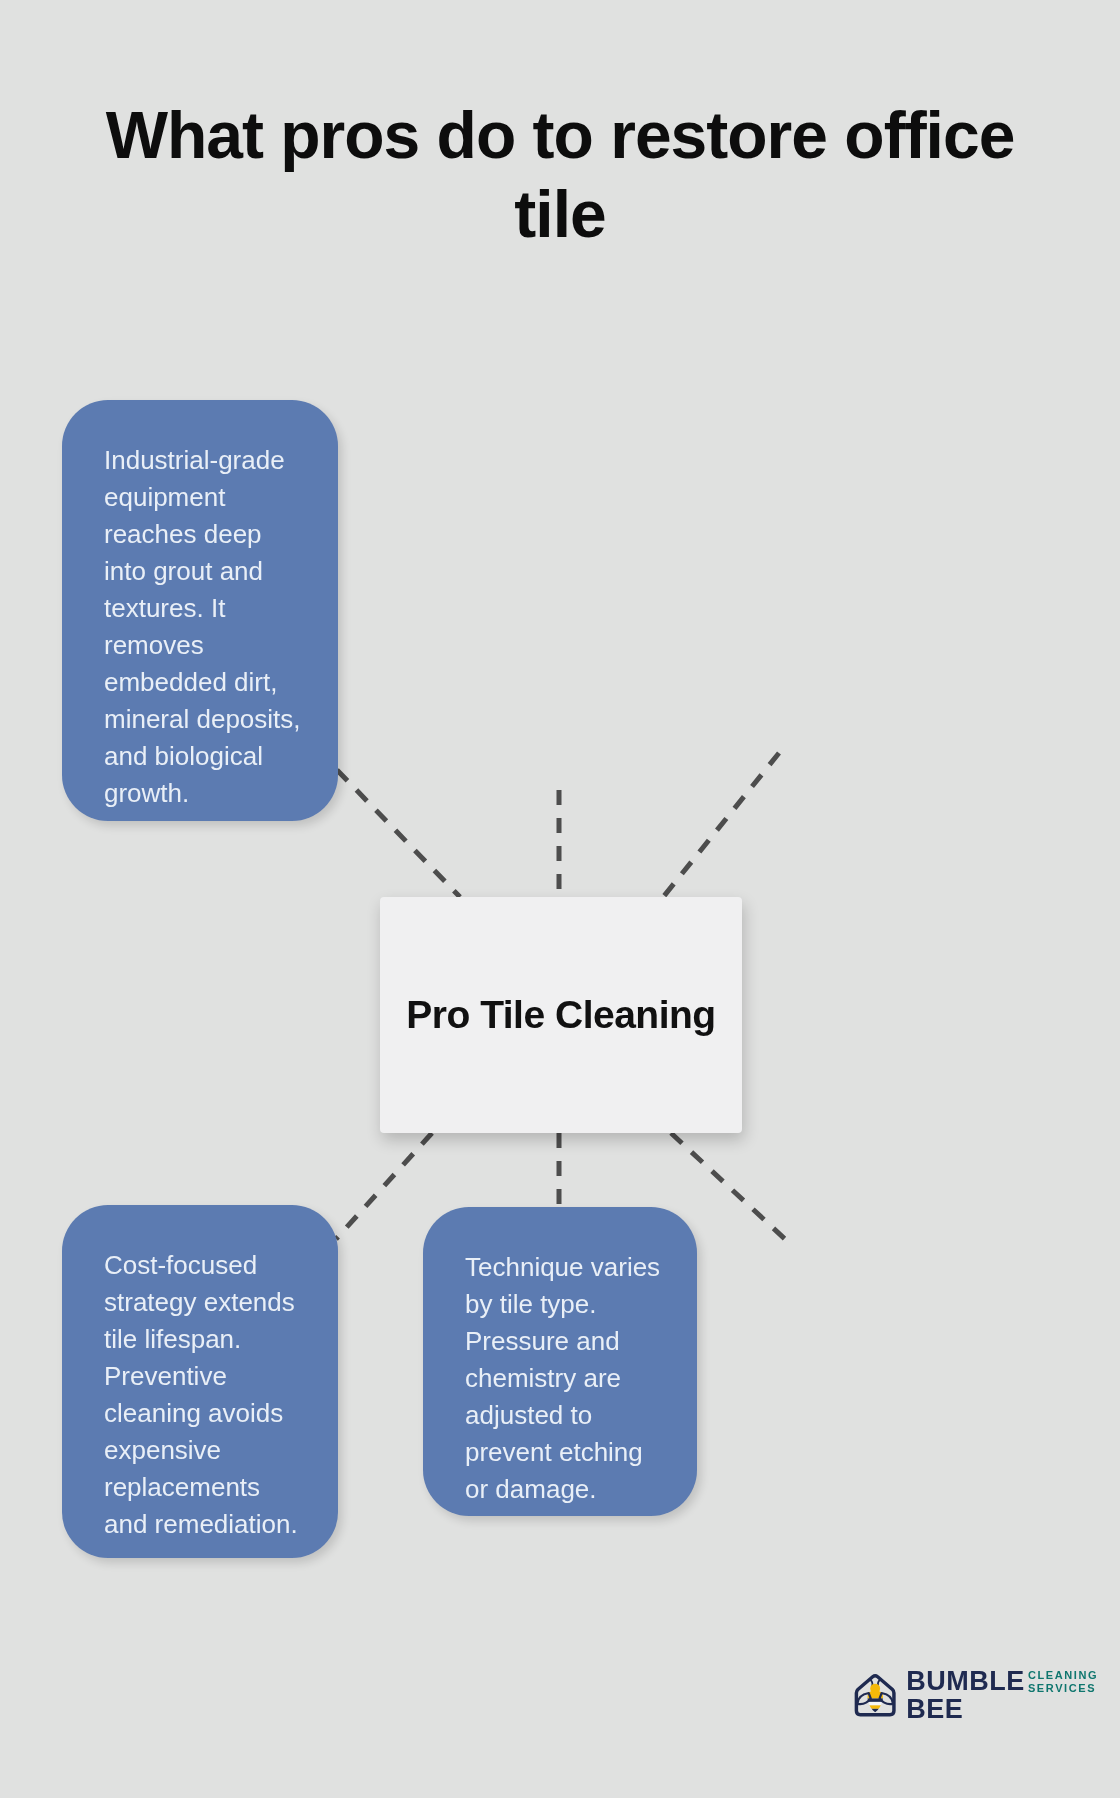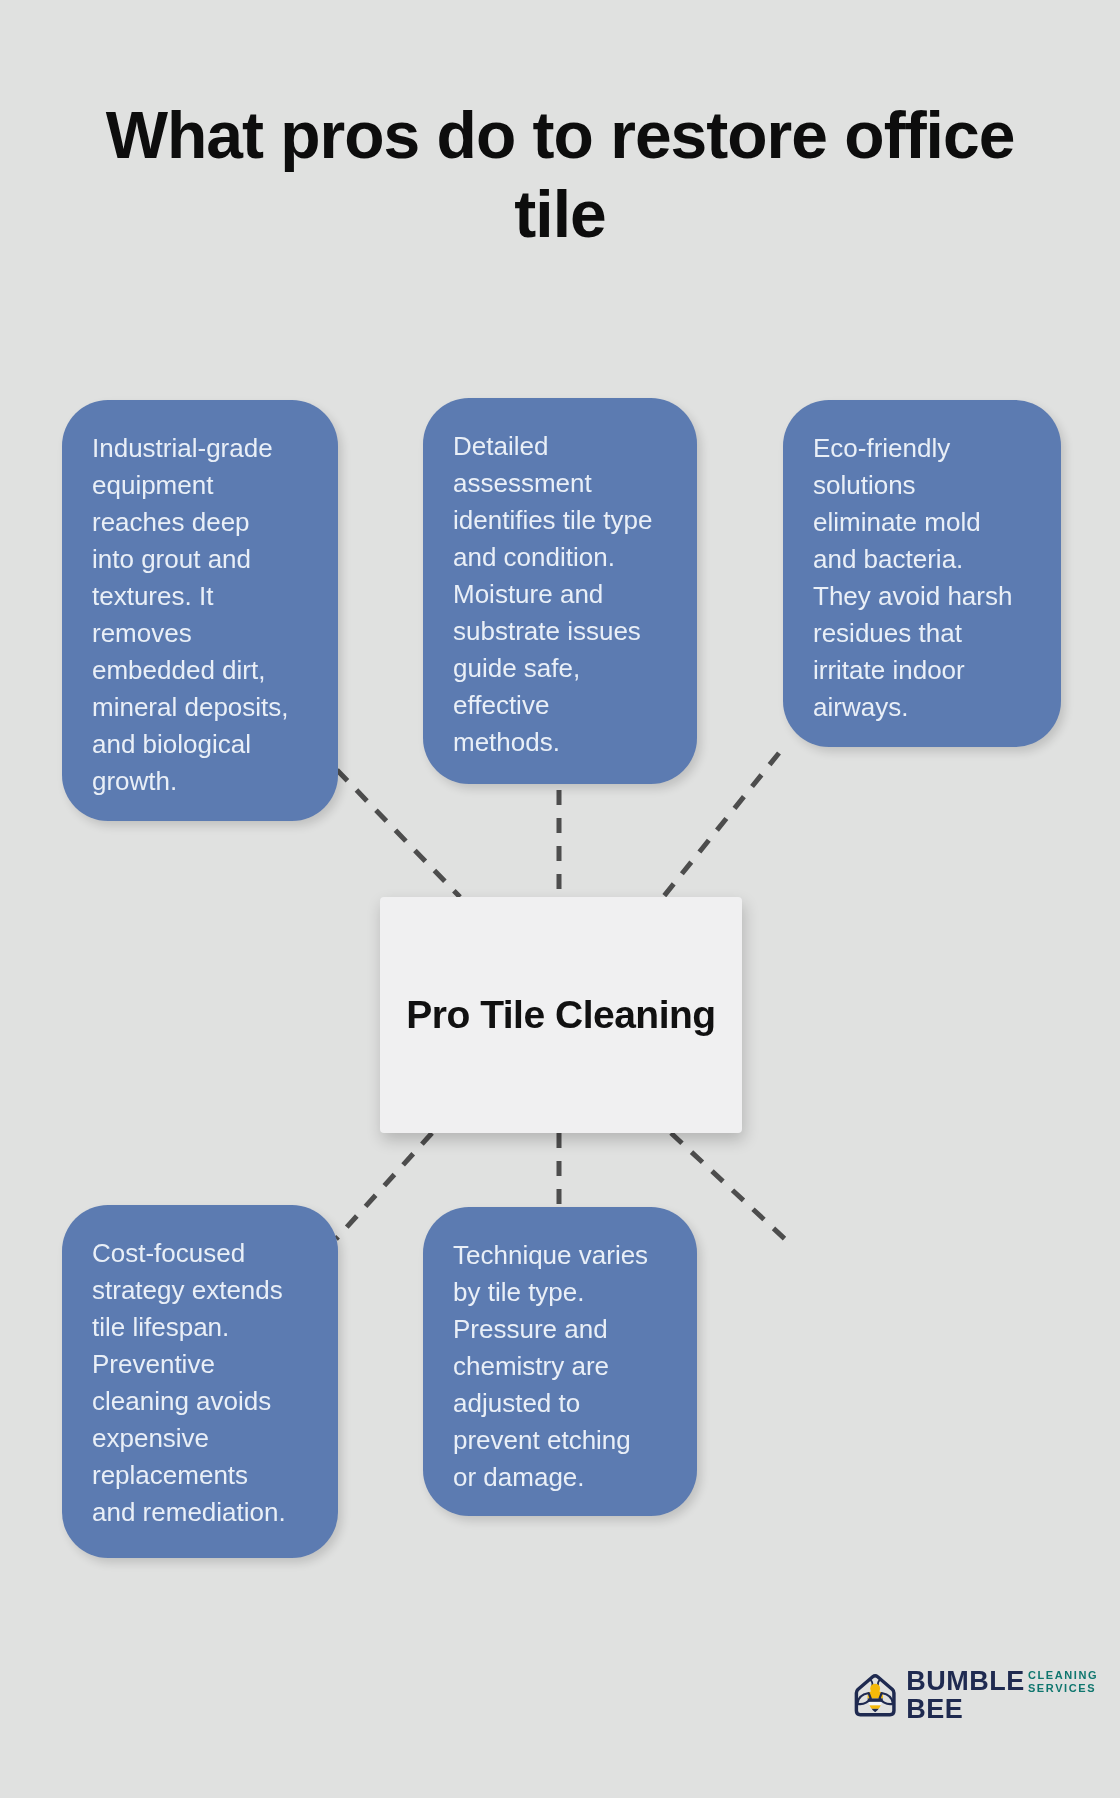--- a/index.html
+++ b/index.html
@@ -41,21 +41,21 @@
     background: #5c7bb1;
     border-radius: 46px;
     box-sizing: border-box;
     padding: 26px 18px 0 26px;
     color: #e9eff7;
     font-size: 26px;
     line-height: 37px;
     box-shadow: 4px 5px 10px rgba(0,0,0,0.14);
   }
   .node p {
-    margin: 4px;
+    margin: 16px;
     white-space: pre-line;
   }
   .node-top-left    { left: 62px;  top: 400px;  width: 276px; height: 421px; }
   .node-top-mid     { left: 423px; top: 398px;  width: 274px; height: 386px; }
   .node-top-right   { left: 783px; top: 400px;  width: 278px; height: 347px; }
   .node-bottom-left { left: 62px;  top: 1205px; width: 276px; height: 353px; }
   .node-bottom-mid  { left: 423px; top: 1207px; width: 274px; height: 309px; }
   .node-bottom-right{ left: 783px; top: 1205px; width: 278px; height: 316px; }
   .center-node {
     position: absolute;
@@ -124,41 +124,20 @@
 equipment
 reaches deep
 into grout and
 textures. It
 removes
 embedded dirt,
 mineral deposits,
 and biological
 growth.</p>
   </div>
-  <div class="node node-top-mid">
-    <p>Detailed
-assessment
-identifies tile type
-and condition.
-Moisture and
-substrate issues
-guide safe,
-effective
-methods.</p>
-  </div>
-  <div class="node node-top-right">
-    <p>Eco-friendly
-solutions
-eliminate mold
-and bacteria.
-They avoid harsh
-residues that
-irritate indoor
-airways.</p>
-  </div>
   <div class="node node-bottom-mid">
     <p>Technique varies
 by tile type.
 Pressure and
 chemistry are
 adjusted to
 prevent etching
 or damage.</p>
   </div>
   <div class="node node-bottom-left">

